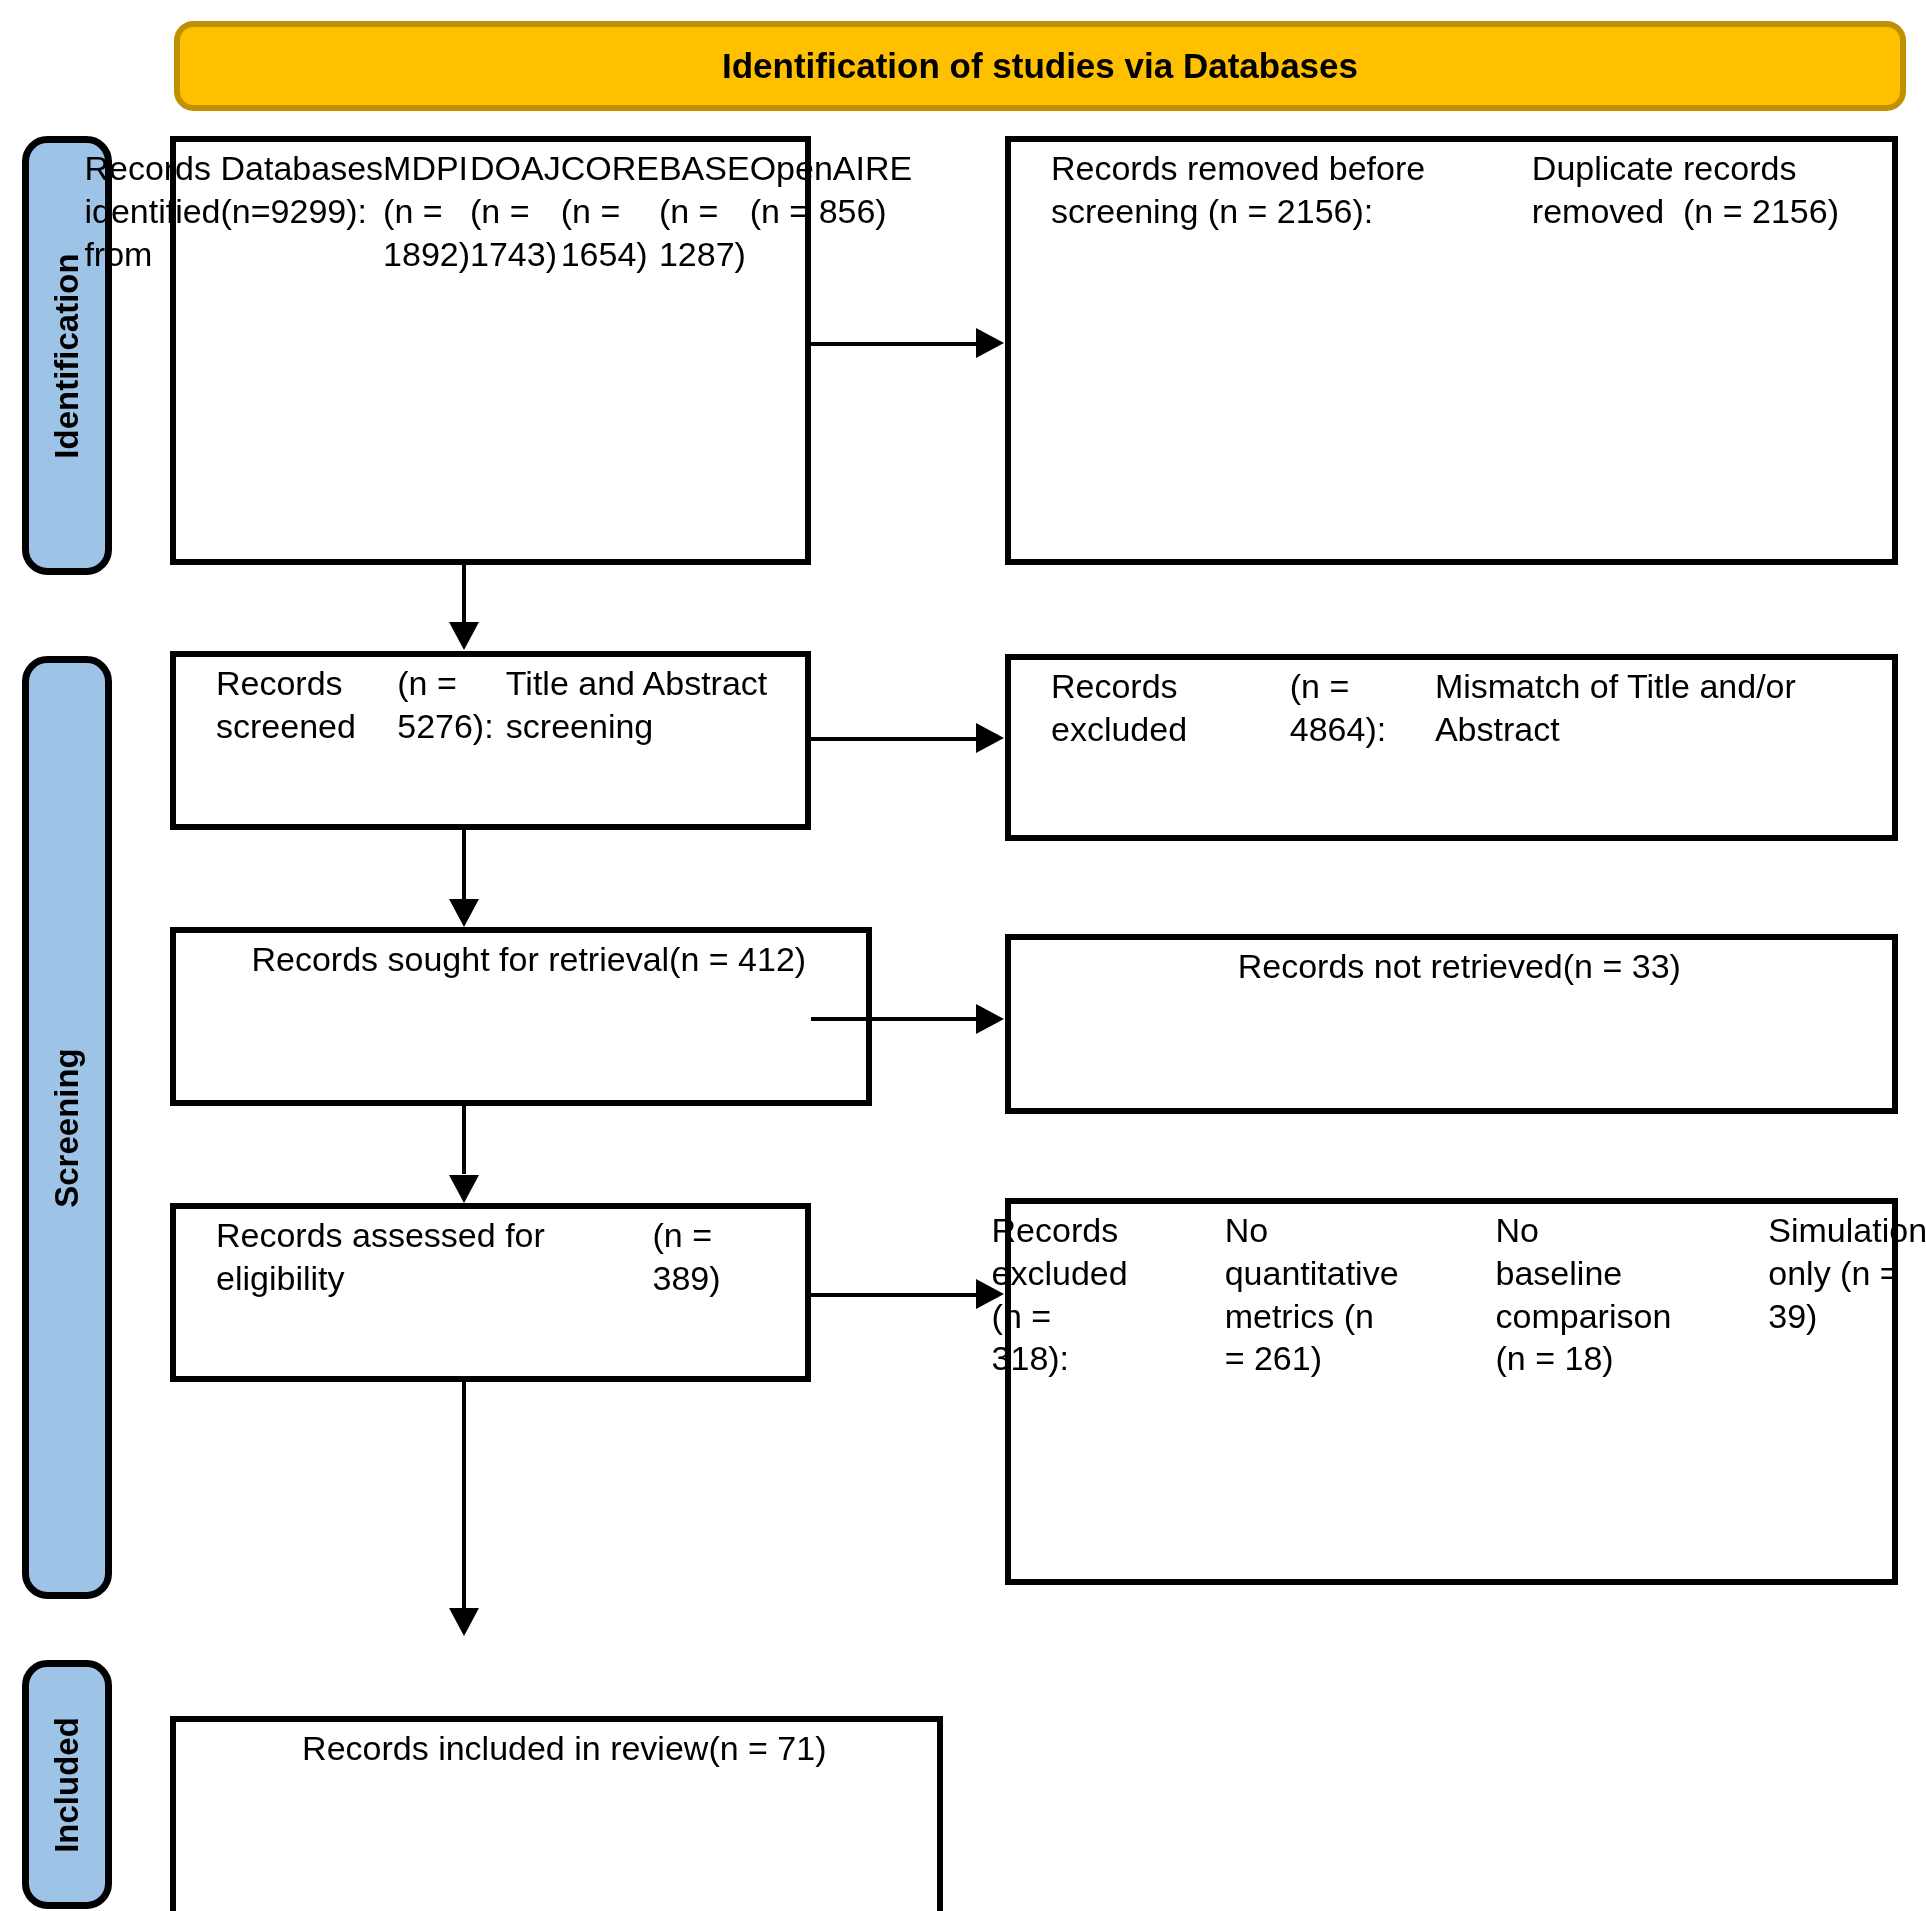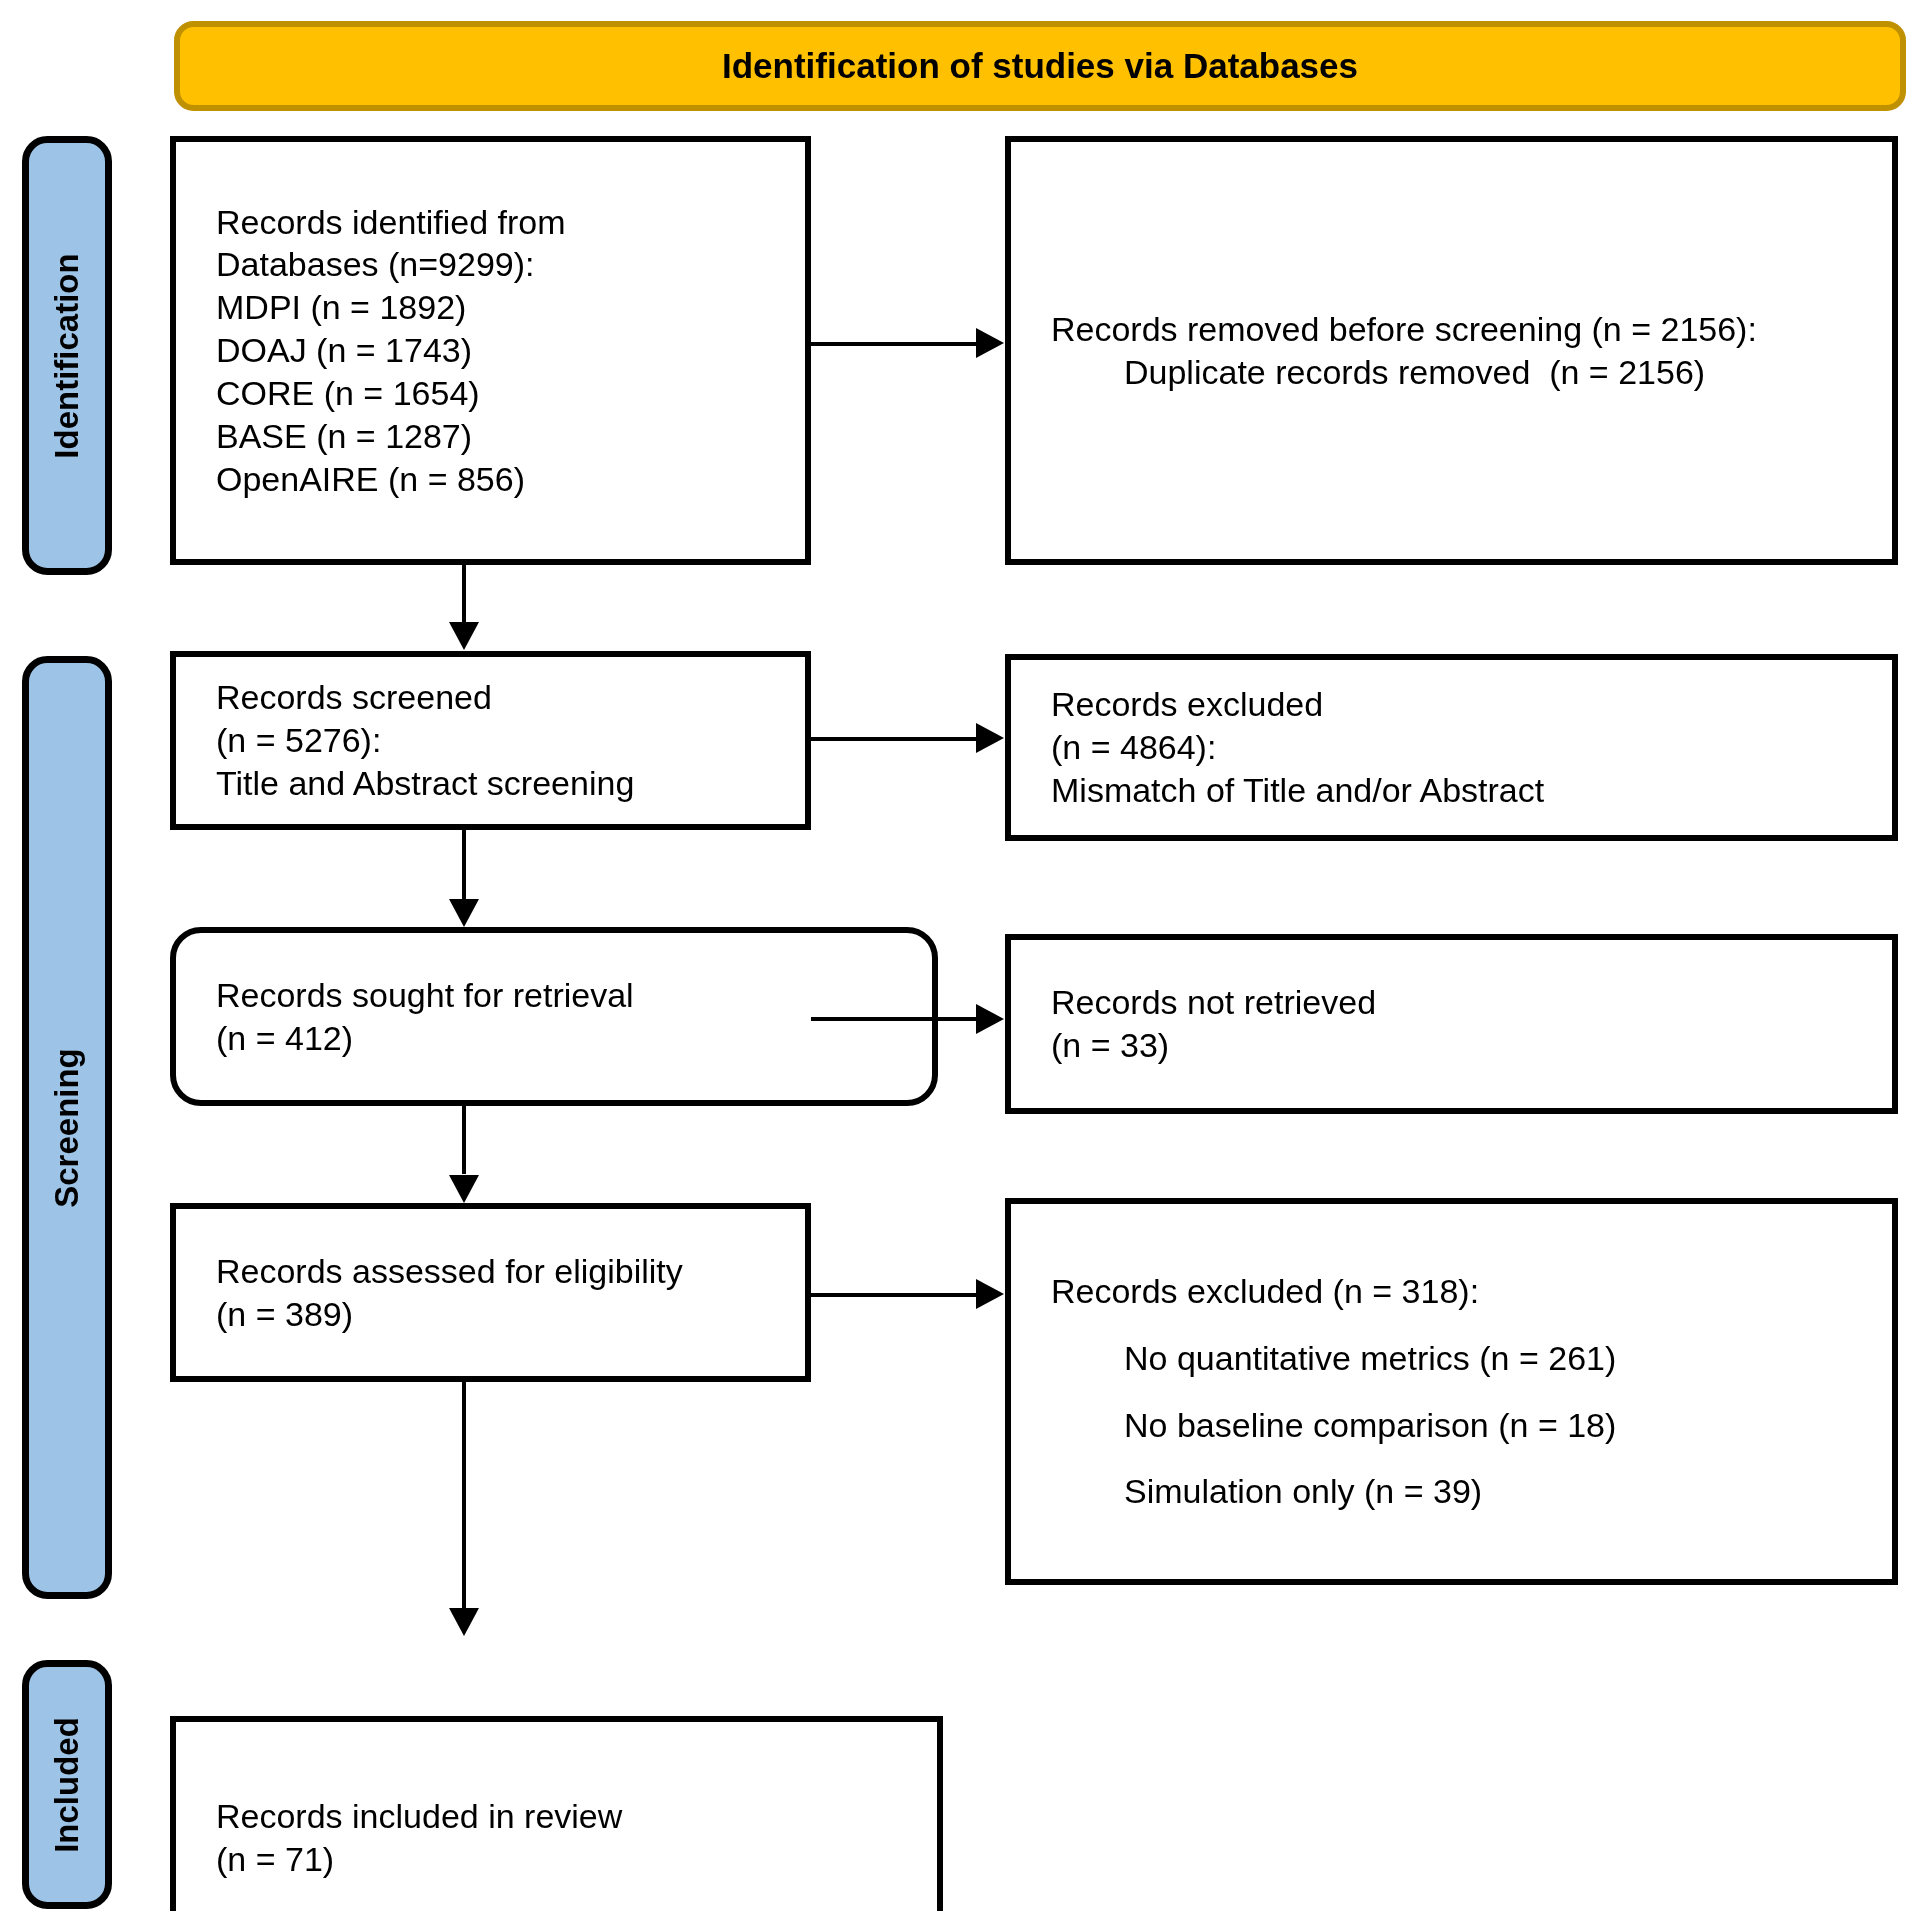--- a/index.html
+++ b/index.html
@@ -36,21 +36,21 @@
     transform: rotate(-90deg);
     white-space: nowrap;
     font-weight: bold;
     font-size: 33px;
   }
   .box {
     position: absolute;
     box-sizing: border-box;
     background: #ffffff;
     border: 6.4px solid #000;
-    display: flex; flex-direction: column; justify-content: center;
+    display: flex; flex-direction: row; justify-content: center;
     font-size: 34px; line-height: 1.26;
     padding: 4.9px 24.4px 4.9px 40px;
   }
   .line { white-space: pre-wrap; }
   .line.indent { padding-left: 73px; }
   .vline { position: absolute; width: 4.4px; background: #000; }
   .hline { position: absolute; height: 4.4px; background: #000; }
   .head-down {
     position: absolute; width: 0; height: 0;
     border-left: 15.6px solid transparent;
@@ -90,21 +90,21 @@
       <div class="line">DOAJ (n = 1743)</div>
       <div class="line">CORE (n = 1654)</div>
       <div class="line">BASE (n = 1287)</div>
       <div class="line">OpenAIRE (n = 856)</div>
     </div>
   <div class="box" style="left:170px; top:651px; width:641px; height:179px;">
       <div class="line">Records screened</div>
       <div class="line">(n = 5276):</div>
       <div class="line">Title and Abstract screening</div>
     </div>
-  <div class="box" style="left:170px; top:927px; width:768px; height:179px;border-radius:31px;">
+  <div class="box" style="left:170px; top:927px; width:702px; height:179px;">
       <div class="line">Records sought for retrieval</div>
       <div class="line">(n = 412)</div>
     </div>
   <div class="box" style="left:170px; top:1203px; width:641px; height:179px;">
       <div class="line">Records assessed for eligibility</div>
       <div class="line">(n = 389)</div>
     </div>
   <div class="box" style="left:170px; top:1716px; width:773px; height:244px;">
       <div class="line">Records included in review</div>
       <div class="line">(n = 71)</div>

